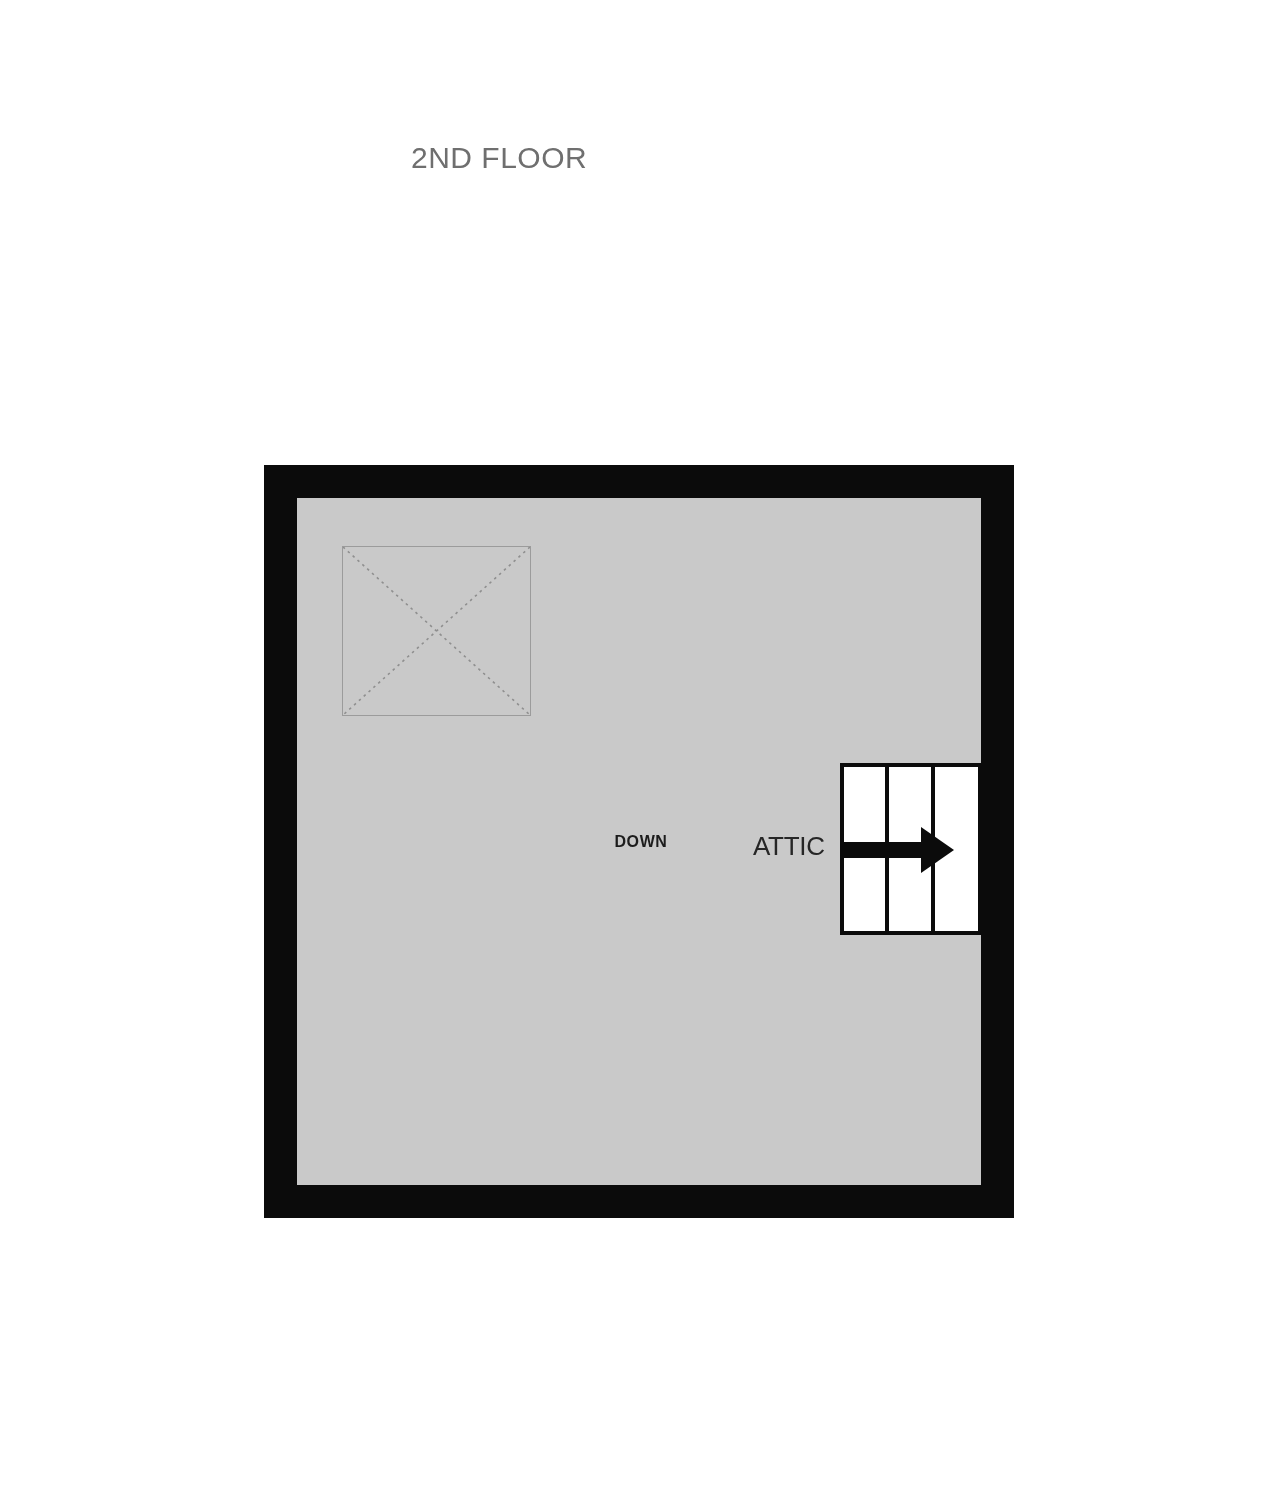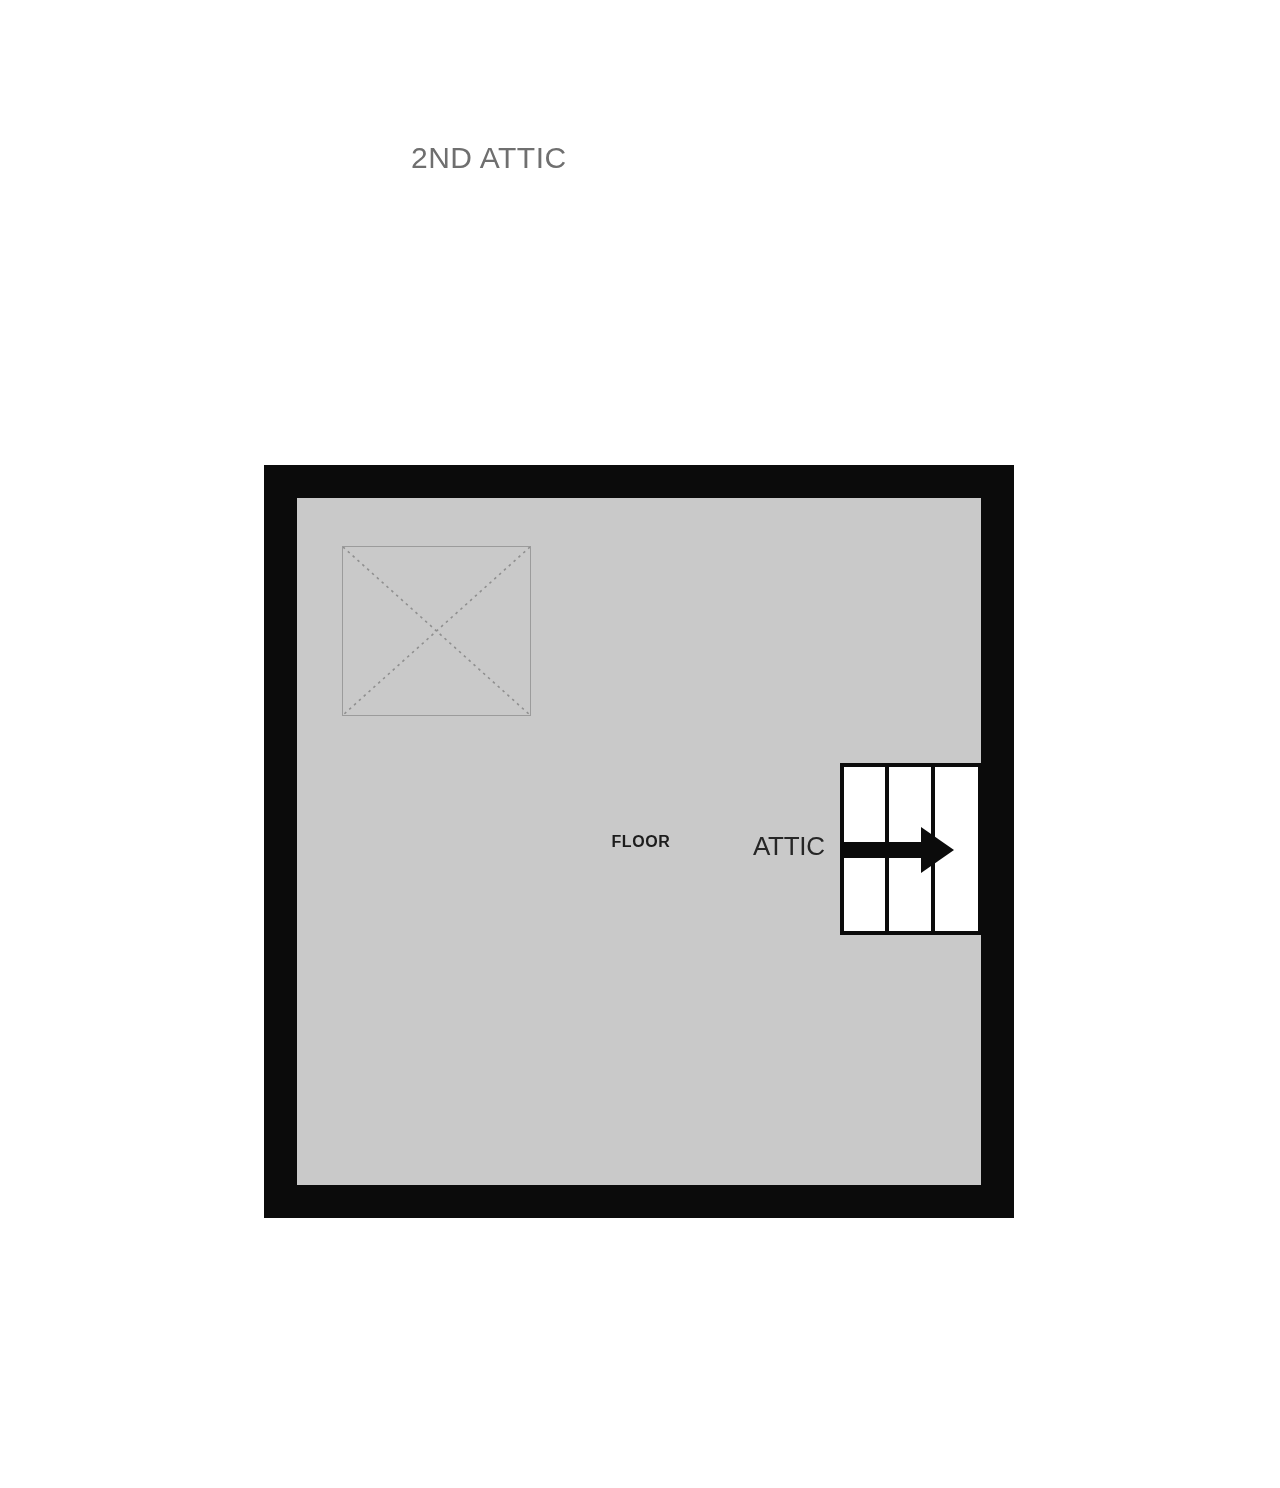--- a/index.html
+++ b/index.html
@@ -119,34 +119,34 @@
     border-top: 23px solid transparent;
     border-bottom: 23px solid transparent;
     border-left: 33px solid var(--wall, #0b0b0b);
   }
 </style>
 </head>
 <body>
 
 <div class="canvas">
 
-  <div class="plan-title">2ND ATTIC</div>
+  <div class="plan-title">2ND FLOOR</div>
 
   <div class="floor-plan">
 
     <div class="floor-interior"></div>
 
     <div class="crossed-box">
       <svg viewBox="0 0 187 168" preserveAspectRatio="none">
         <line x1="0" y1="0" x2="187" y2="168" stroke="#8f8f8f" stroke-width="1.6" stroke-dasharray="2.5 4"></line>
         <line x1="187" y1="0" x2="0" y2="168" stroke="#8f8f8f" stroke-width="1.6" stroke-dasharray="2.5 4"></line>
       </svg>
     </div>
 
-    <div class="room-label">FLOOR</div>
+    <div class="room-label">DOWN</div>
 
     <div class="stair-label">ATTIC</div>
 
     <div class="stairs">
       <div class="stair-tread t1"></div>
       <div class="stair-tread t2"></div>
     </div>
 
     <div class="down-arrow">
       <div class="shaft"></div>

